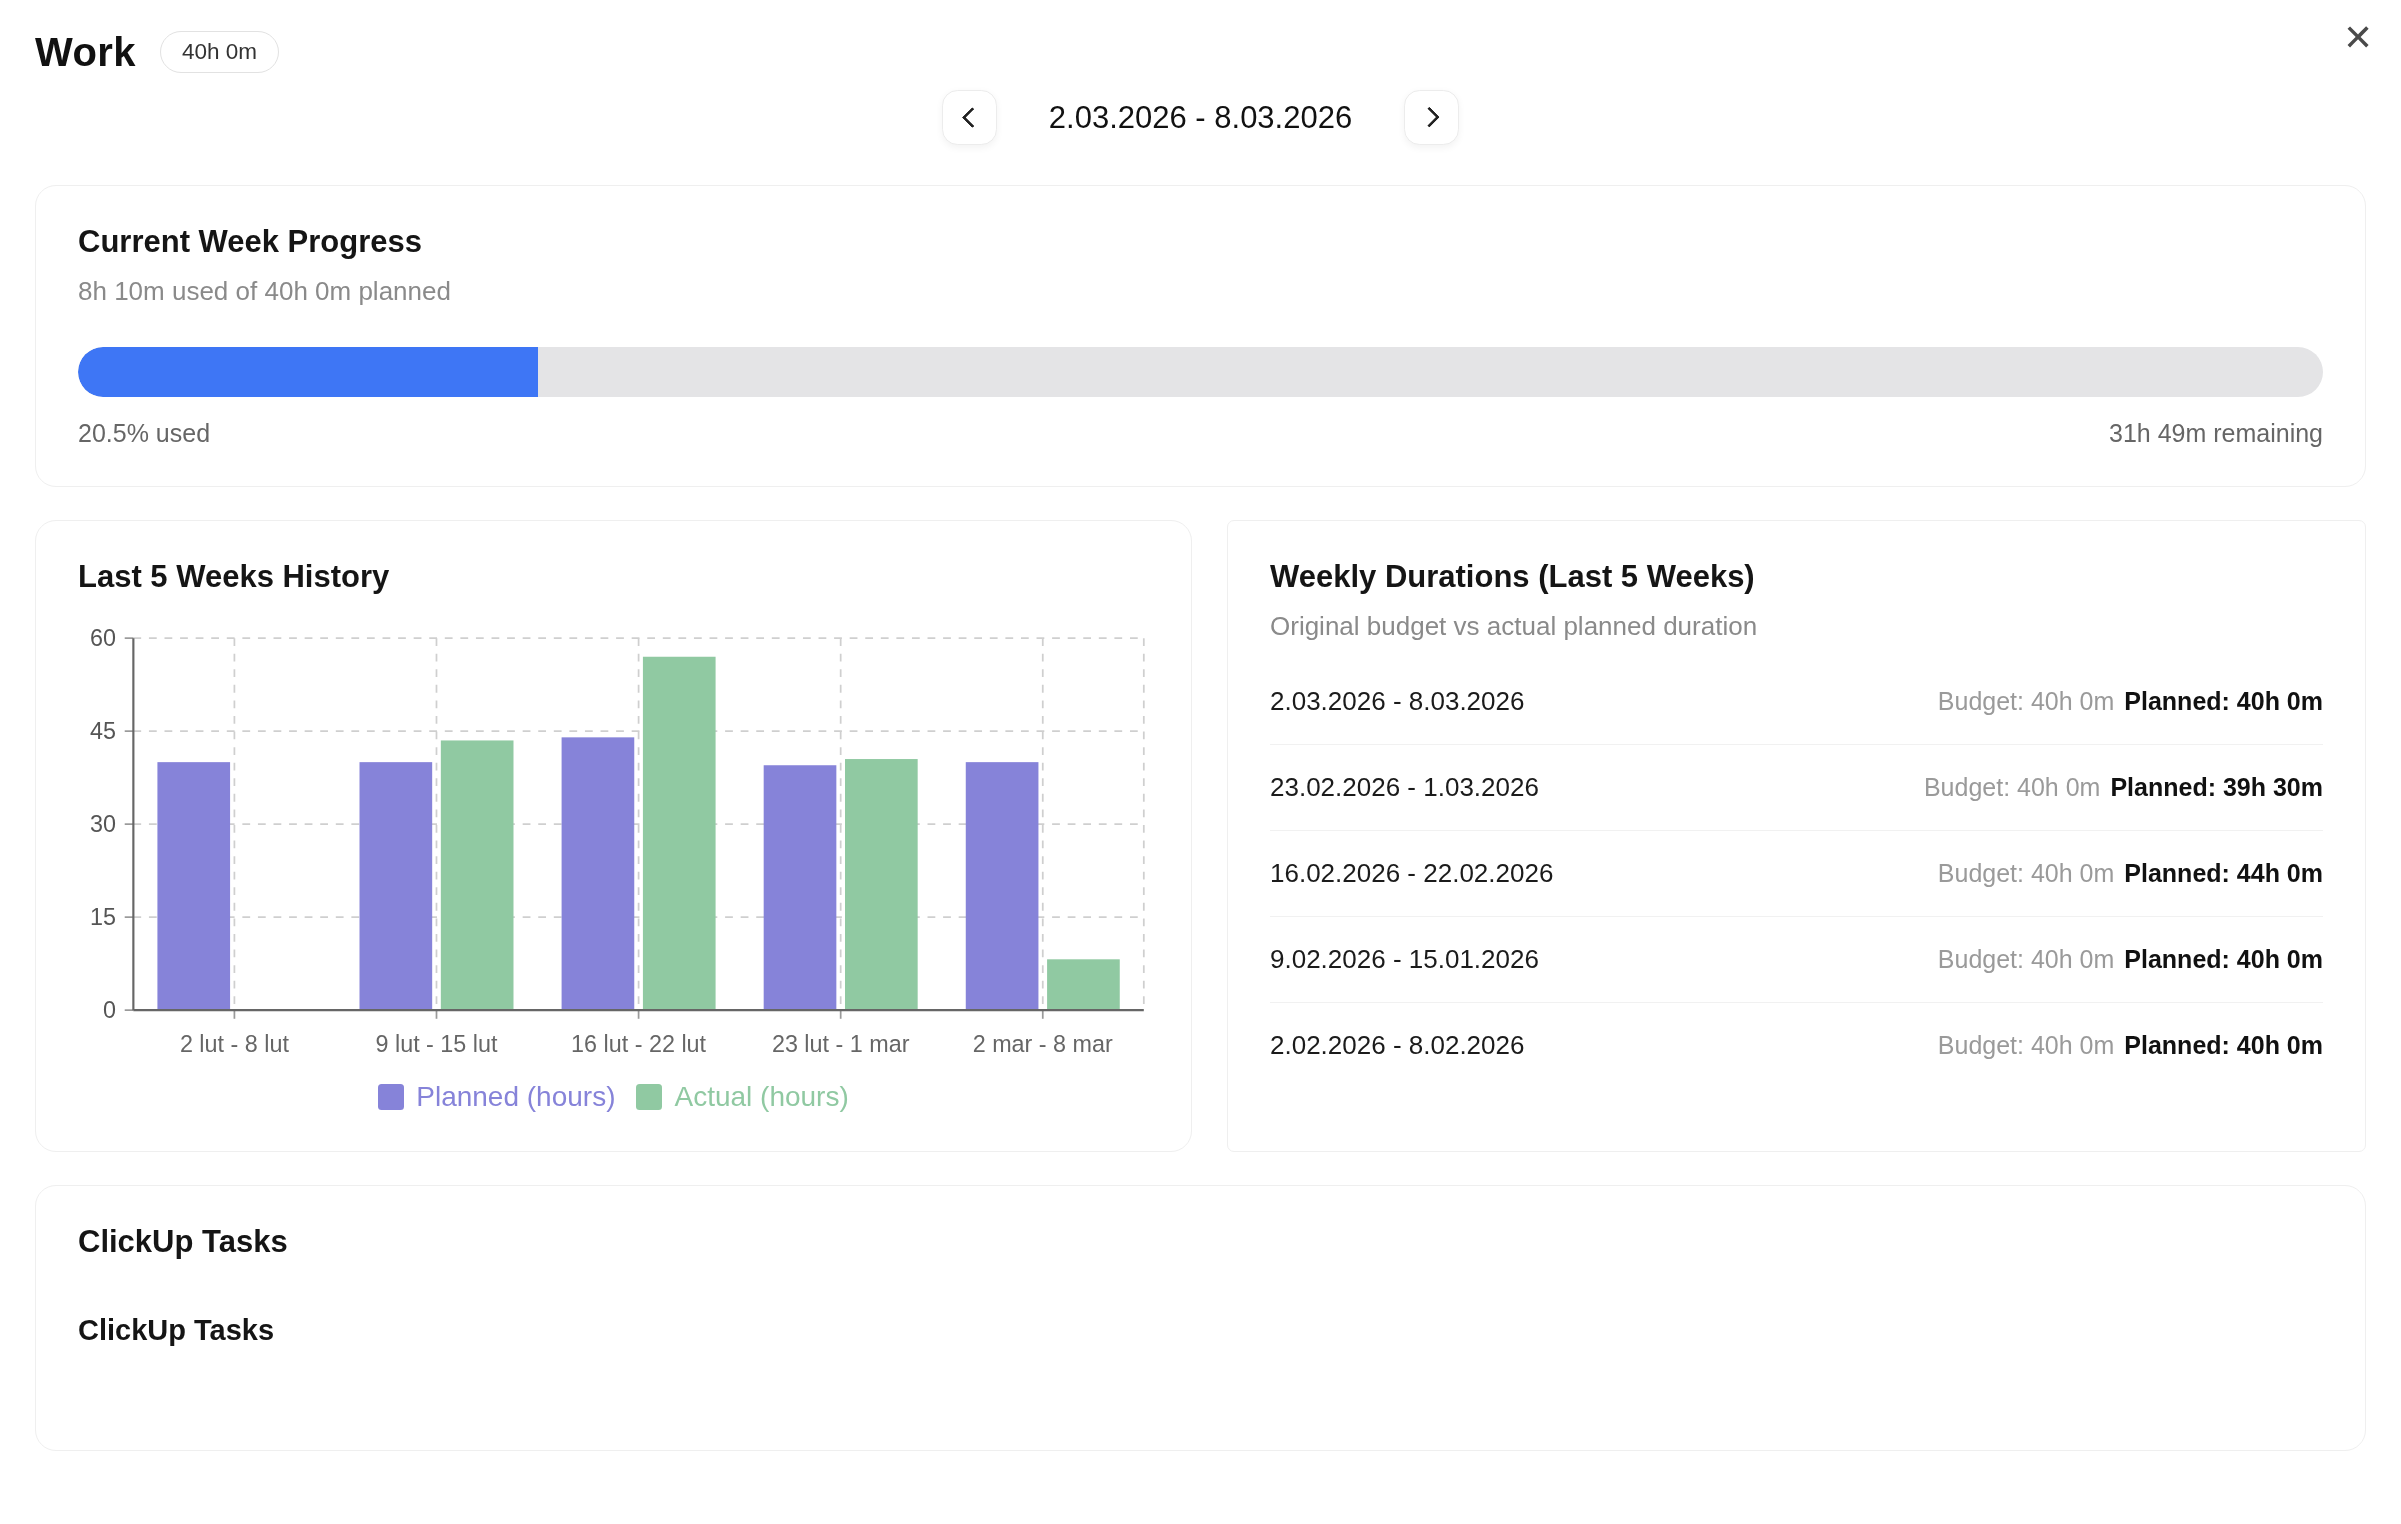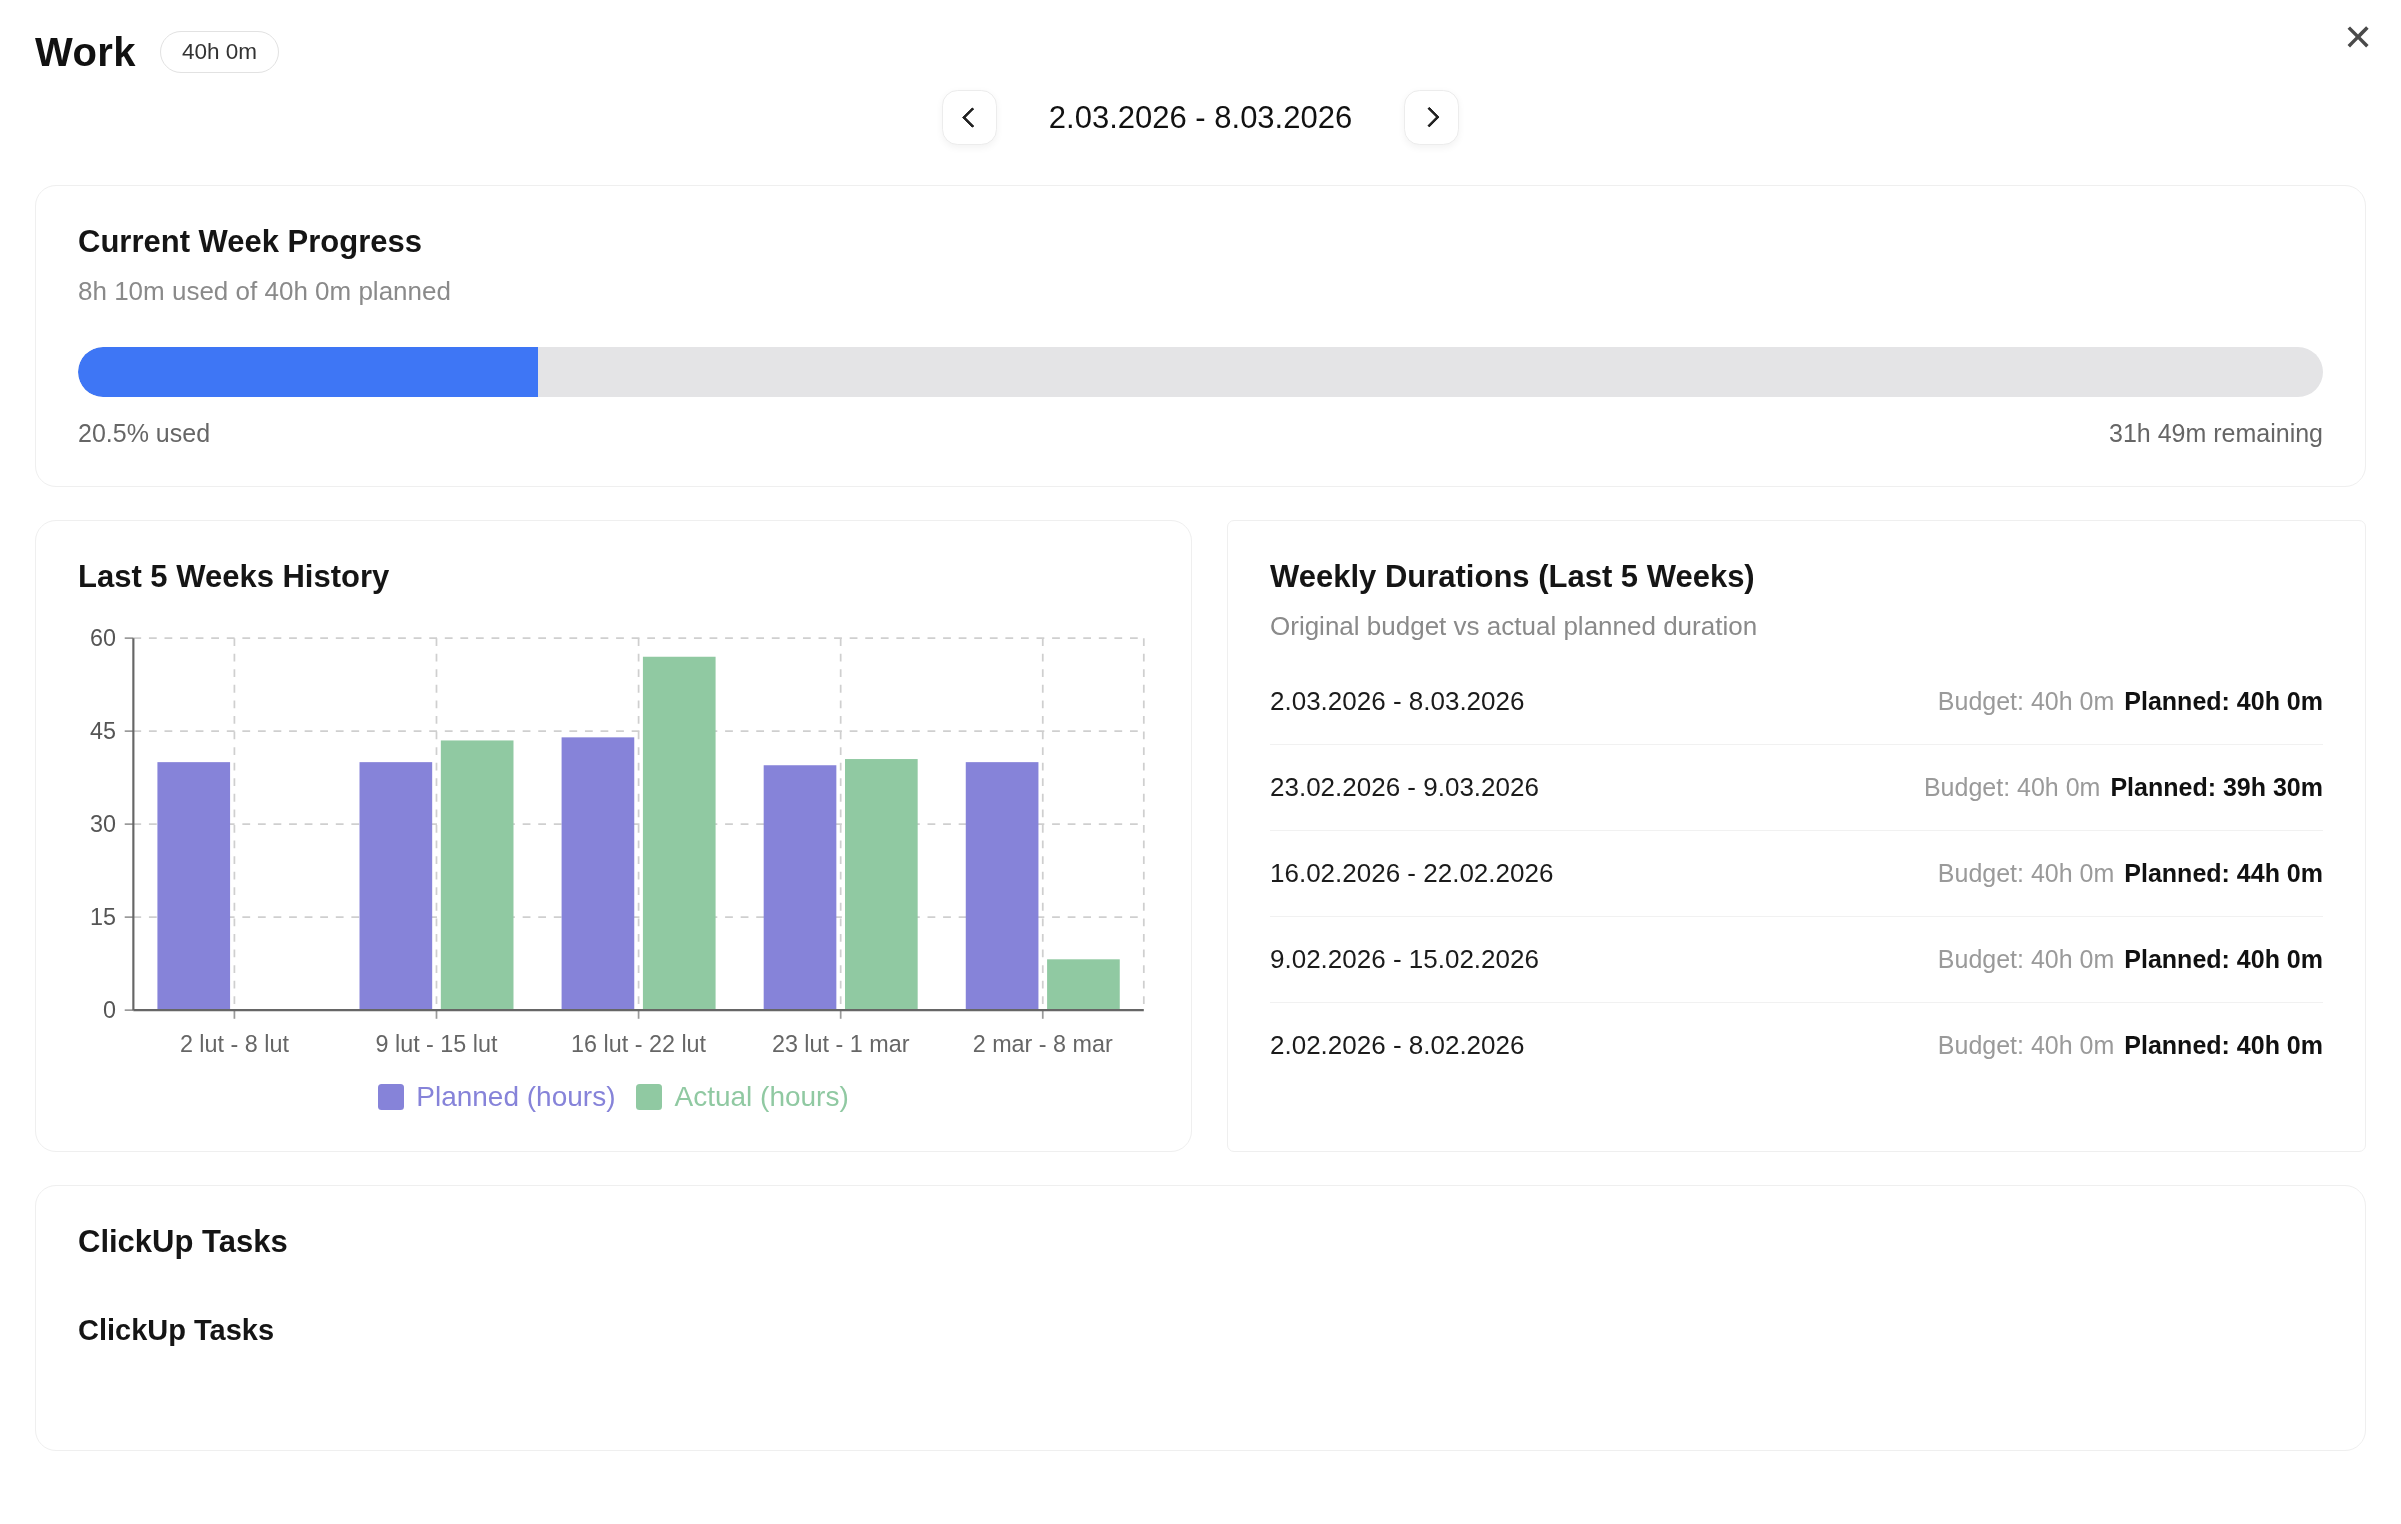--- a/index.html
+++ b/index.html
@@ -175,35 +175,35 @@
       <div class="card-sub">Original budget vs actual planned duration</div>
       <div class="durations-list">
         <div class="duration-row">
           <span class="duration-range">2.03.2026 - 8.03.2026</span>
           <span class="duration-right">
             <span class="duration-budget">Budget: 40h 0m</span>
             <span class="duration-planned">Planned: 40h 0m</span>
           </span>
         </div>
         <div class="duration-row">
-          <span class="duration-range">23.02.2026 - 9.03.2026</span>
+          <span class="duration-range">23.02.2026 - 1.03.2026</span>
           <span class="duration-right">
             <span class="duration-budget">Budget: 40h 0m</span>
             <span class="duration-planned">Planned: 39h 30m</span>
           </span>
         </div>
         <div class="duration-row">
           <span class="duration-range">16.02.2026 - 22.02.2026</span>
           <span class="duration-right">
             <span class="duration-budget">Budget: 40h 0m</span>
             <span class="duration-planned">Planned: 44h 0m</span>
           </span>
         </div>
         <div class="duration-row">
-          <span class="duration-range">9.02.2026 - 15.02.2026</span>
+          <span class="duration-range">9.02.2026 - 15.01.2026</span>
           <span class="duration-right">
             <span class="duration-budget">Budget: 40h 0m</span>
             <span class="duration-planned">Planned: 40h 0m</span>
           </span>
         </div>
         <div class="duration-row">
           <span class="duration-range">2.02.2026 - 8.02.2026</span>
           <span class="duration-right">
             <span class="duration-budget">Budget: 40h 0m</span>
             <span class="duration-planned">Planned: 40h 0m</span>

